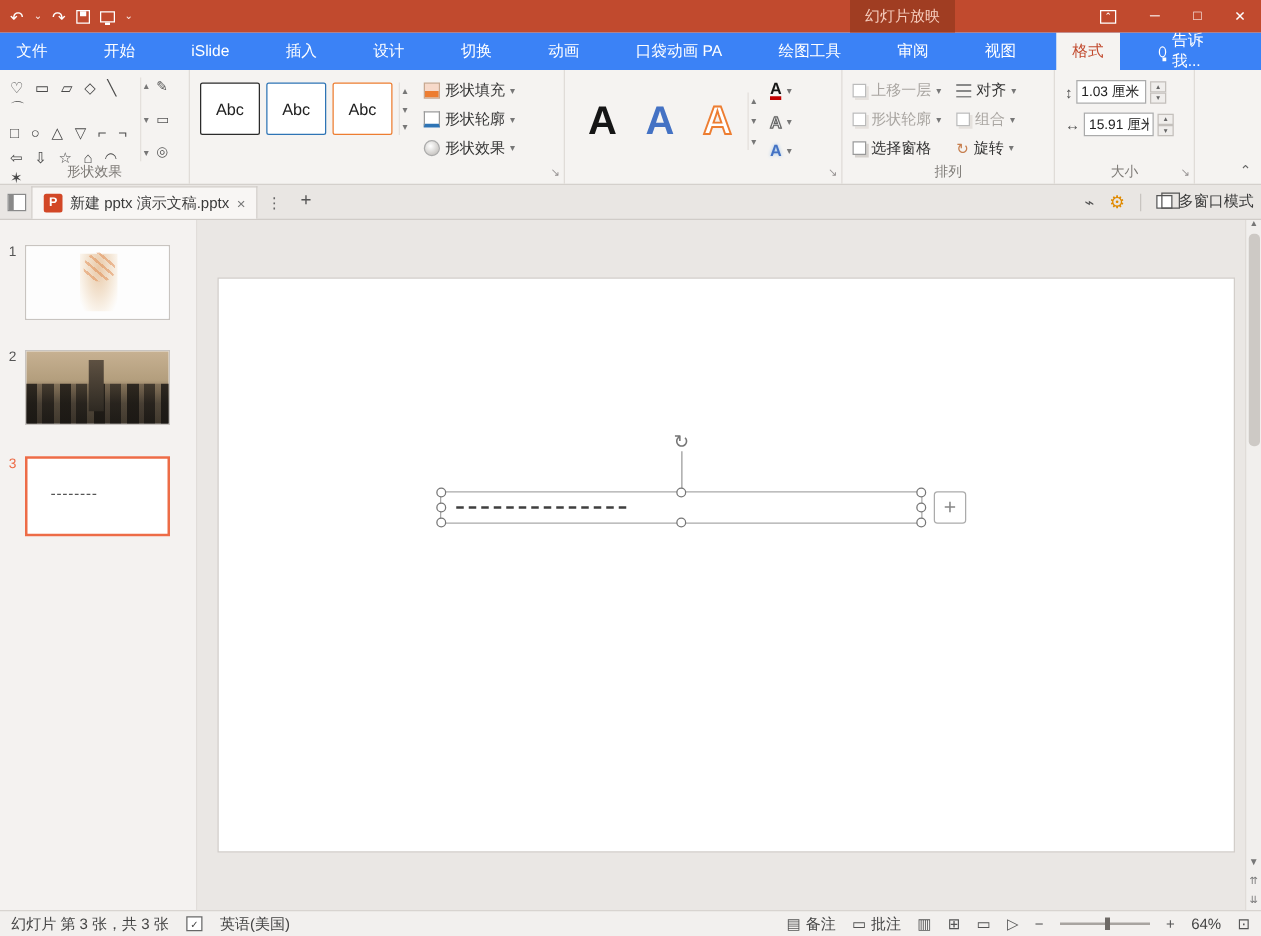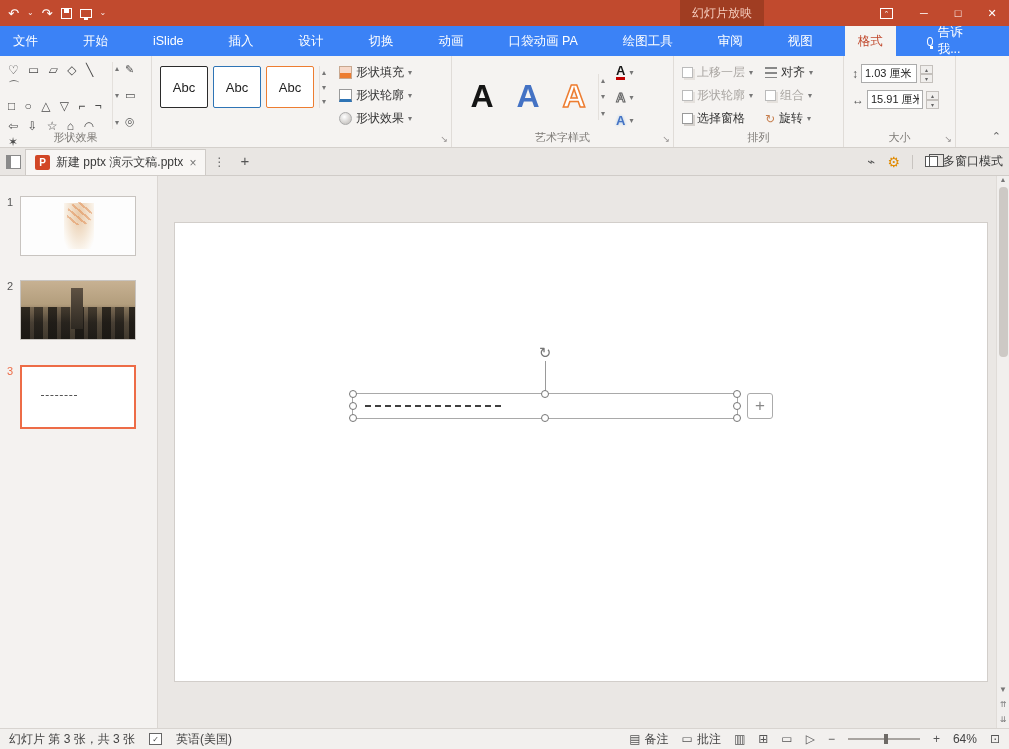--- a/index.html
+++ b/index.html
@@ -267,21 +267,20 @@
         <div class="rib-row">
           <span class="sa sa2">A</span>
           <span class="dd">▾</span>
         </div>
         <div class="rib-row">
           <span class="sa sa3">A</span>
           <span class="dd">▾</span>
         </div>
       </div>
       <span class="launcher">↘</span>
-      <div class="grp-label">艺术字样式</div>
     </div>
 
     <div class="grp g-arrange">
       <div class="arr-col">
         <div class="rib-row dis">
           <span class="mini-sq gray"></span>
           <span>上移一层</span>
           <span class="dd">▾</span>
         </div>
         <div class="rib-row dis">

